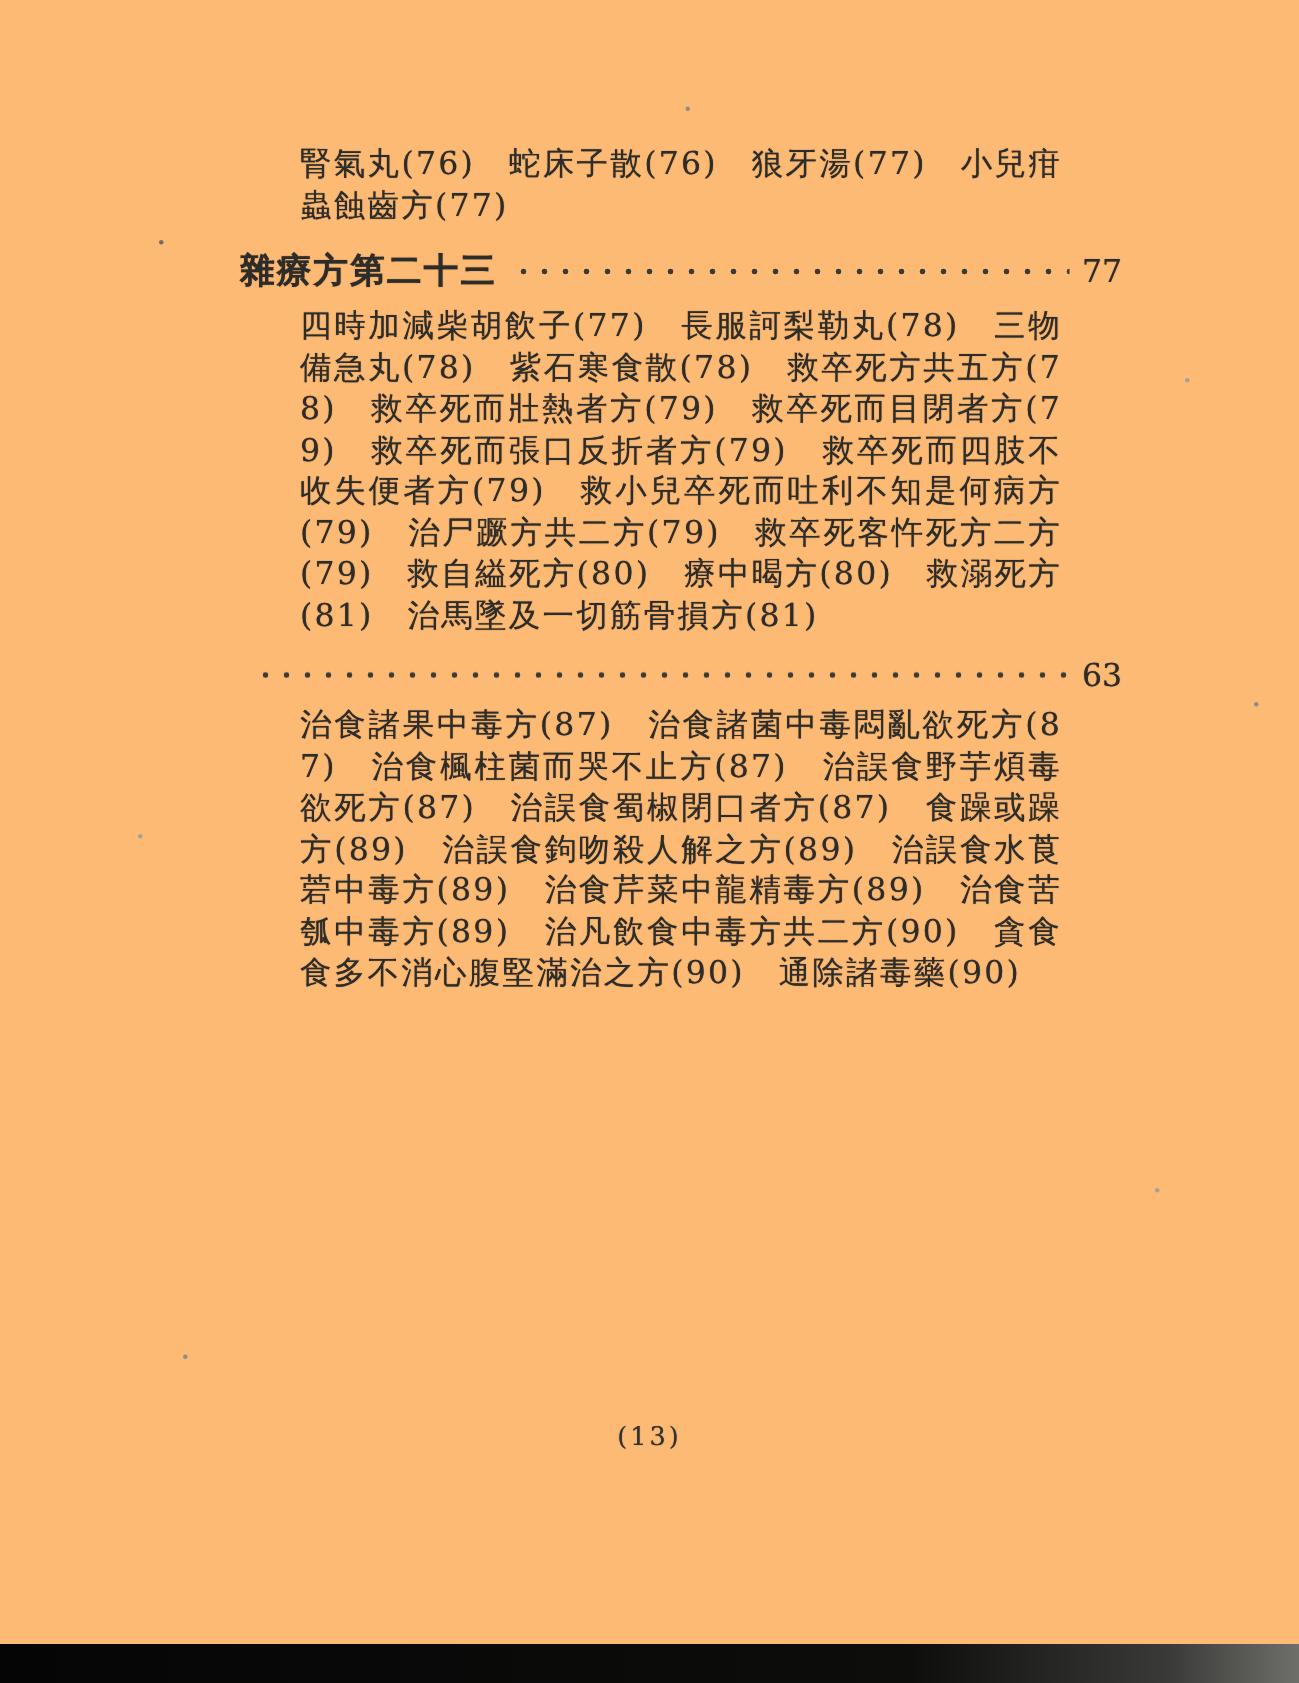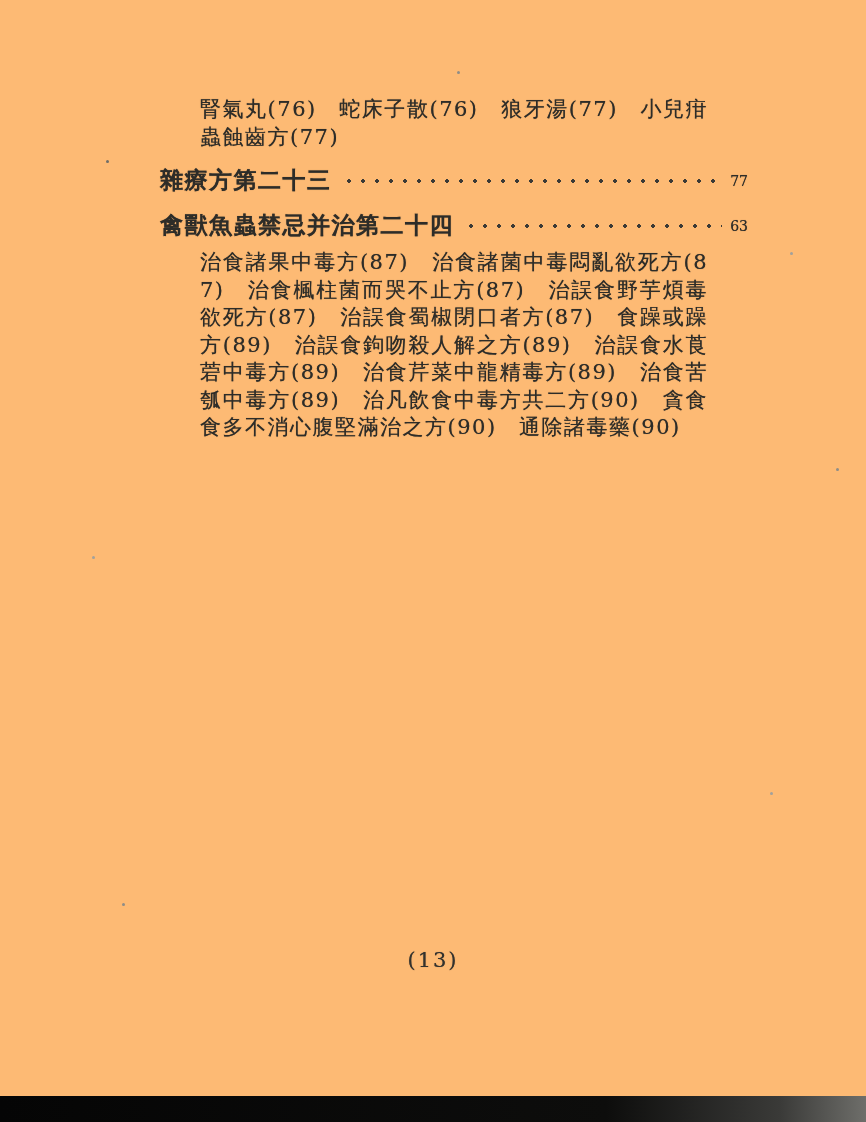--- a/index.html
+++ b/index.html
@@ -51,31 +51,31 @@
   .leader {
     flex: 1;
     height: 22px;
     margin: 0 8px 0 10px;
     background-image: radial-gradient(circle at center, #3b3a36 1.7px, transparent 2.1px);
     background-size: 14px 22px;
     background-repeat: repeat-x;
     background-position: left center;
   }
   .h-page {
-    font-size: 14px;
+    font-size: 21px;
     white-space: nowrap;
     text-shadow: 0 0 0.7px rgba(45,44,40,0.75);
   }
   .footer {
     position: absolute;
     left: 0;
     top: 948px;
     width: 866px;
     text-align: center;
-    font-size: 21px;
+    font-size: 17px;
     letter-spacing: 2px;
     color: #33322e;
     text-shadow: 0 0 0.7px rgba(45,44,40,0.7);
   }
   .scan-bar {
     position: absolute;
     bottom: 0;
     left: 0;
     width: 866px;
     height: 26px;
@@ -101,23 +101,23 @@
 
   <div class="content">
 
     <p class="body">腎氣丸(76)　蛇床子散(76)　狼牙湯(77)　小兒疳蟲蝕齒方(77)</p>
 
     <div class="heading">
       <span class="h-title">雜療方第二十三</span>
       <span class="leader"></span>
       <span class="h-page">77</span>
     </div>
+    <p class="body">四時加減柴胡飲子(77)　長服訶梨勒丸(78)　三物備急丸(78)　紫石寒食散(78)　救卒死方共五方(78)　救卒死而壯熱者方(79)　救卒死而目閉者方(79)　救卒死而張口反折者方(79)　救卒死而四肢不收失便者方(79)　救小兒卒死而吐利不知是何病方(79)　治尸蹶方共二方(79)　救卒死客忤死方二方(79)　救自縊死方(80)　療中暍方(80)　救溺死方(81)　治馬墜及一切筋骨損方(81)</p>
 
     <div class="heading">
-      <span class="h-title">禽獸魚蟲禁忌并治第二十四</span>
       <span class="leader"></span>
       <span class="h-page">63</span>
     </div>
 
     <p class="body">治食諸果中毒方(87)　治食諸菌中毒悶亂欲死方(87)　治食楓柱菌而哭不止方(87)　治誤食野芋煩毒欲死方(87)　治誤食蜀椒閉口者方(87)　食躁或躁方(89)　治誤食鉤吻殺人解之方(89)　治誤食水莨菪中毒方(89)　治食芹菜中龍精毒方(89)　治食苦瓠中毒方(89)　治凡飲食中毒方共二方(90)　貪食食多不消心腹堅滿治之方(90)　通除諸毒藥(90)</p>
 
   </div>
 
   <div class="footer">(13)</div>
 

